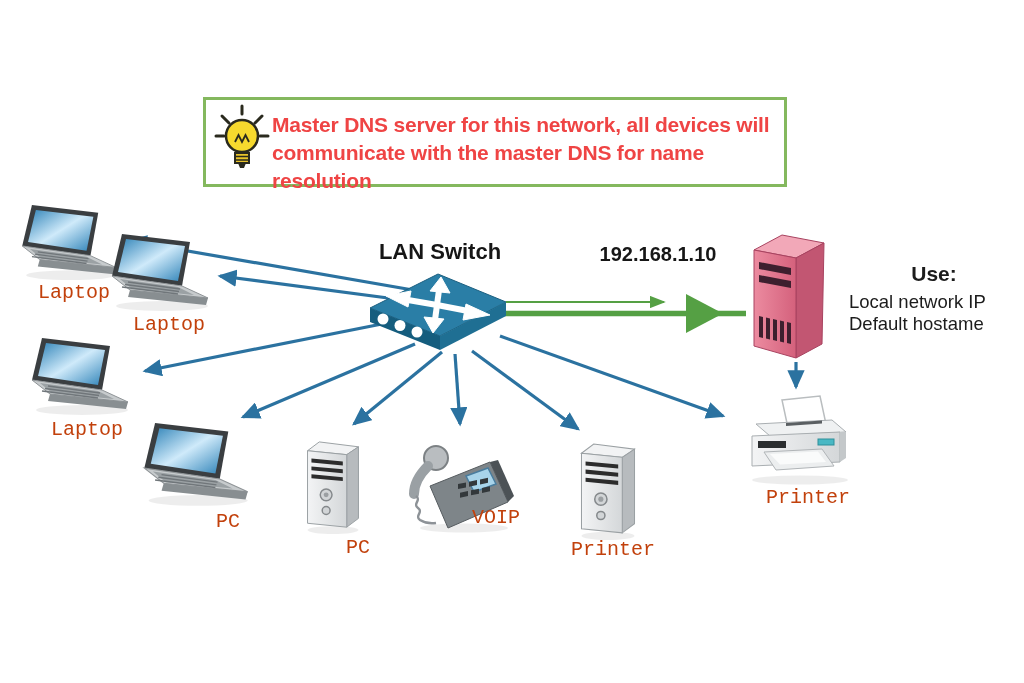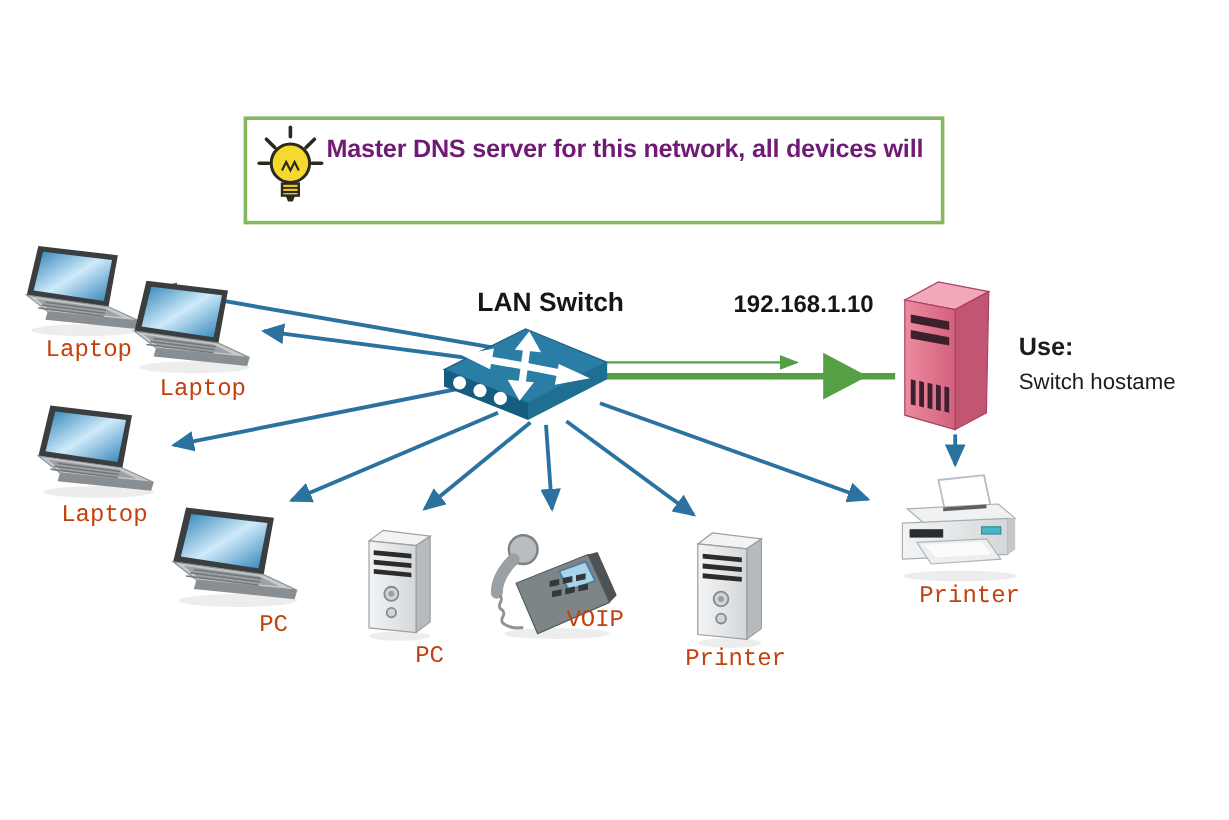--- a/index.html
+++ b/index.html
@@ -8,31 +8,31 @@
     font-family:"Liberation Sans", sans-serif;color:#1c1c1c;
   }
   .abs{position:absolute;}
   
   #note-box{
     left:203px;top:97px;width:578px;height:84px;
     border:3px solid #84b85e;background:#ffffff;
   }
   #note-text{
     position:absolute;left:66px;top:11px;width:505px;
-    font-size:21px;line-height:28px;font-weight:600;color:#701a75;letter-spacing:-0.2px;
+    font-size:21px;line-height:28px;font-weight:600;color:#ef4444;letter-spacing:-0.2px;
   }
   
-  .diagram-label{position:absolute;text-align:right;color:#161616;}
+  .diagram-label{position:absolute;text-align:center;color:#161616;}
   #lan-switch-label{left:360px;top:239px;width:160px;font-size:22px;font-weight:700;}
   #ip-label{left:588px;top:243px;width:140px;font-size:20px;font-weight:600;}
   
   .dev-label{position:absolute;text-align:right;font-size:20px;font-weight:500;color:#c2410c;font-family:Liberation Mono, monospace;}
   
   #server-info{left:849px;top:262px;width:170px;}
-  #server-info .title{font-size:21px;font-weight:700;margin:16px 0 5px 0;}
+  #server-info .title{font-size:21px;font-weight:700;margin:0 0 5px 0;text-align:center;}
   #server-info .line{font-size:18.5px;line-height:21.5px;font-weight:500;margin:0;}
   svg{display:block;}
 </style>
 </head>
 <body>
 
 <div id="stage">
 
   <svg width="0" height="0" style="position:absolute" aria-hidden="true">
     <defs>
@@ -173,36 +173,38 @@
     </g>
     <polygon points="686,294 686,333 723,313.5" fill="#55a044"></polygon>
   </svg>
 
   <div id="note-box" class="abs">
     <svg class="abs" style="left:8px;top:4px" width="56" height="76">
       <use href="#bulb"></use>
     </svg>
     <div id="note-text">
       <div>Master DNS server for this network, all devices will</div>
+      <div>communicate with the master DNS for name resolution</div>
     </div>
   </div>
 
   <div class="diagram-label" id="lan-switch-label">LAN Switch</div>
   <svg class="abs" style="left:366px;top:270px" width="144" height="86">
     <use href="#lanswitch"></use>
   </svg>
 
   <div class="diagram-label" id="ip-label">192.168.1.10</div>
 
   <svg class="abs" style="left:742px;top:226px" width="92" height="140">
     <use href="#server"></use>
   </svg>
   <div id="server-info" class="abs">
     <p class="title">Use:</p>
-    <p class="line">Switch hostame</p>
+    <p class="line">Local network IP</p>
+    <p class="line">Default hostame</p>
   </div>
 
   <svg class="abs" style="left:18px;top:205px" width="102" height="78">
       <use href="#laptop"></use>
     </svg>
   <div class="dev-label" style="left:20px;top:281px;width:90px">Laptop</div>
 
   <svg class="abs" style="left:108px;top:234px" width="104" height="80">
       <use href="#laptop"></use>
     </svg>

